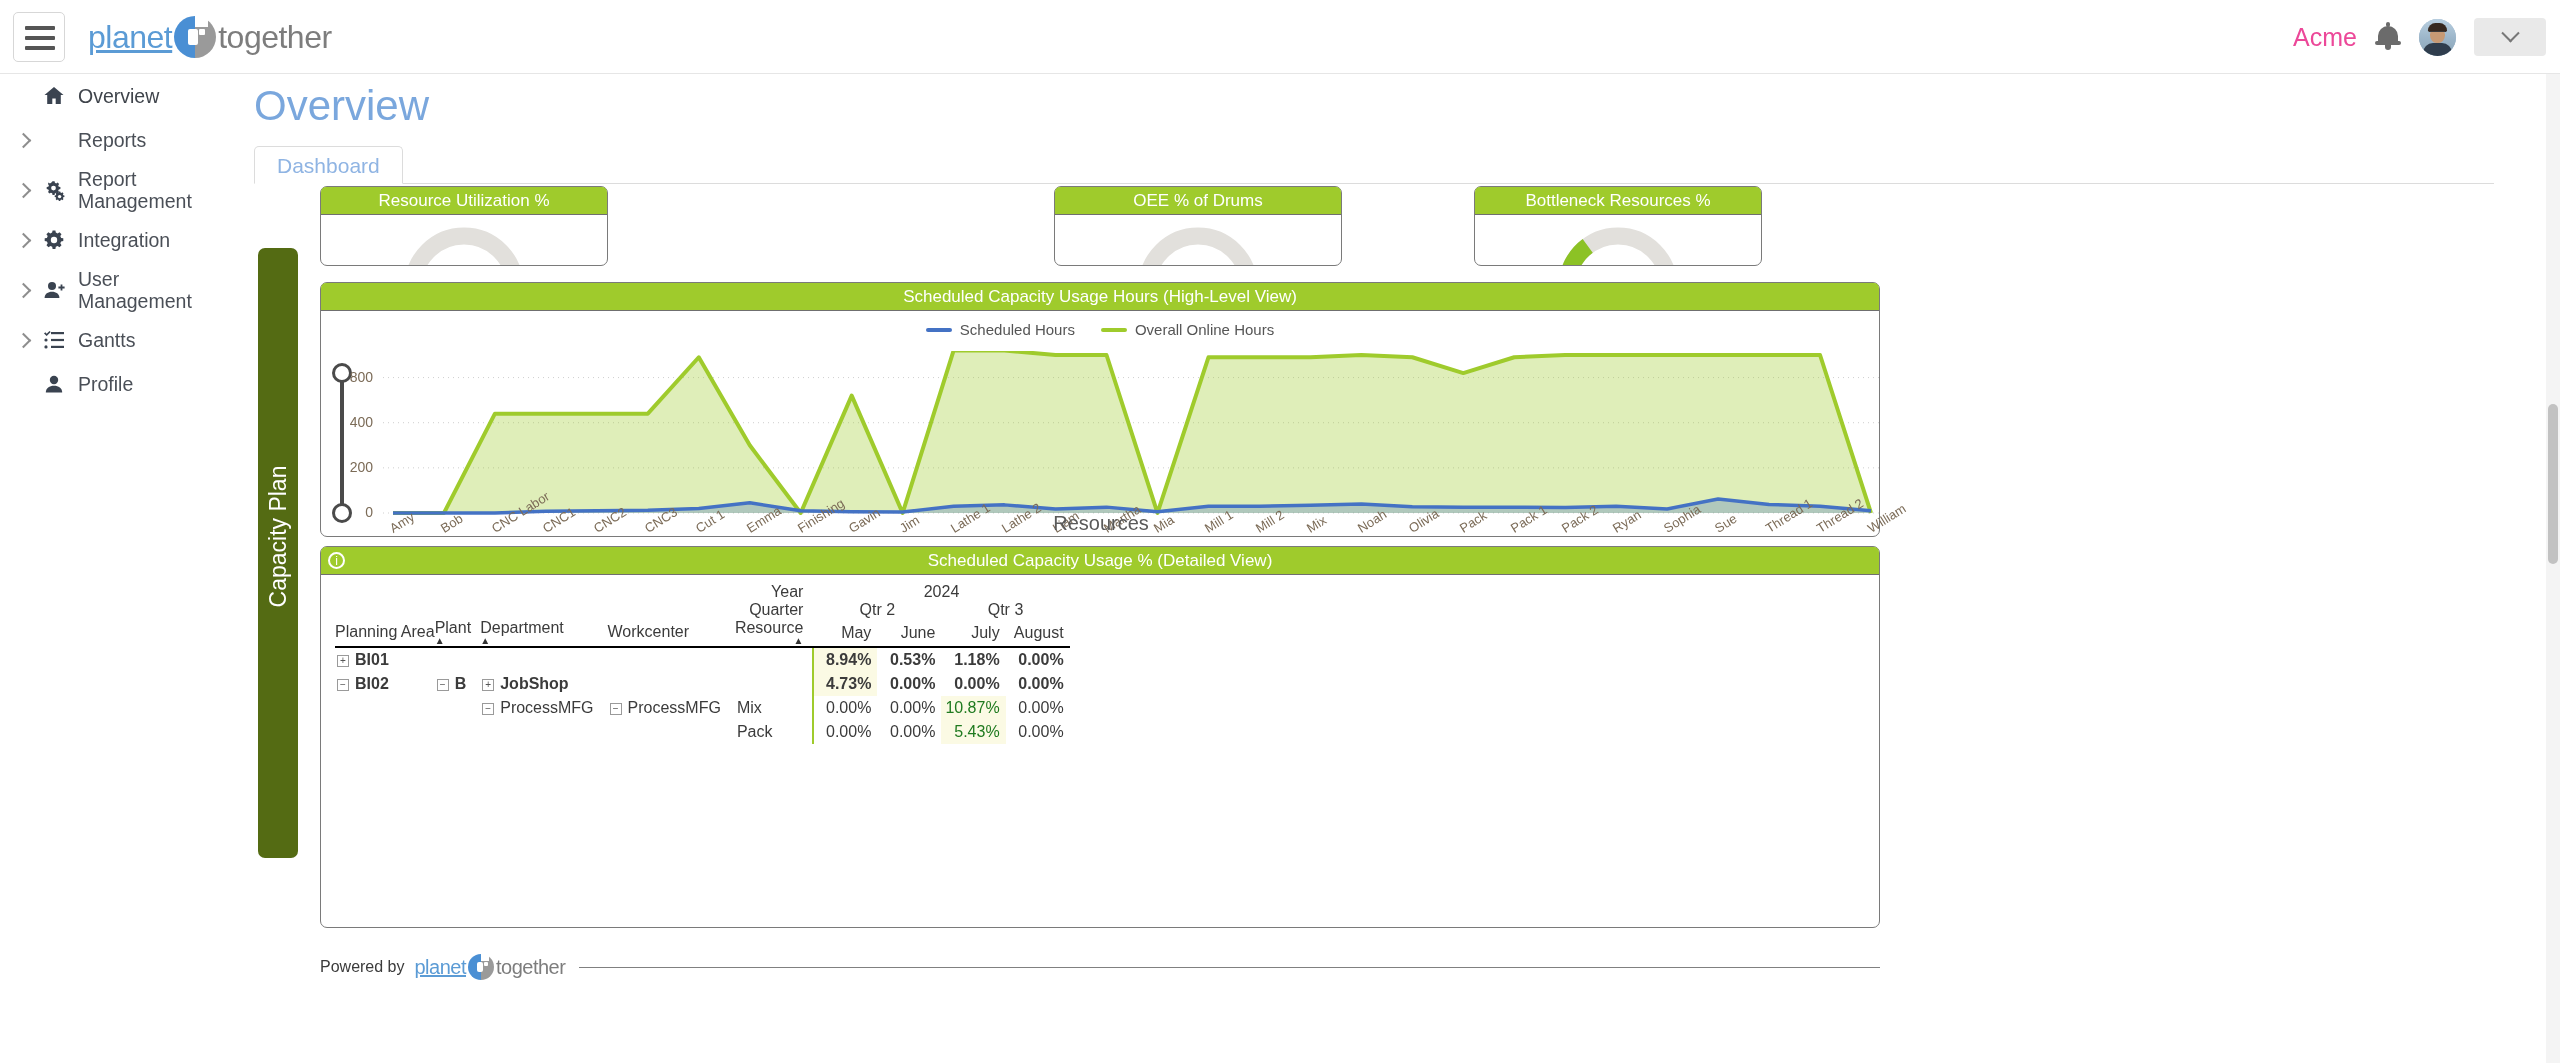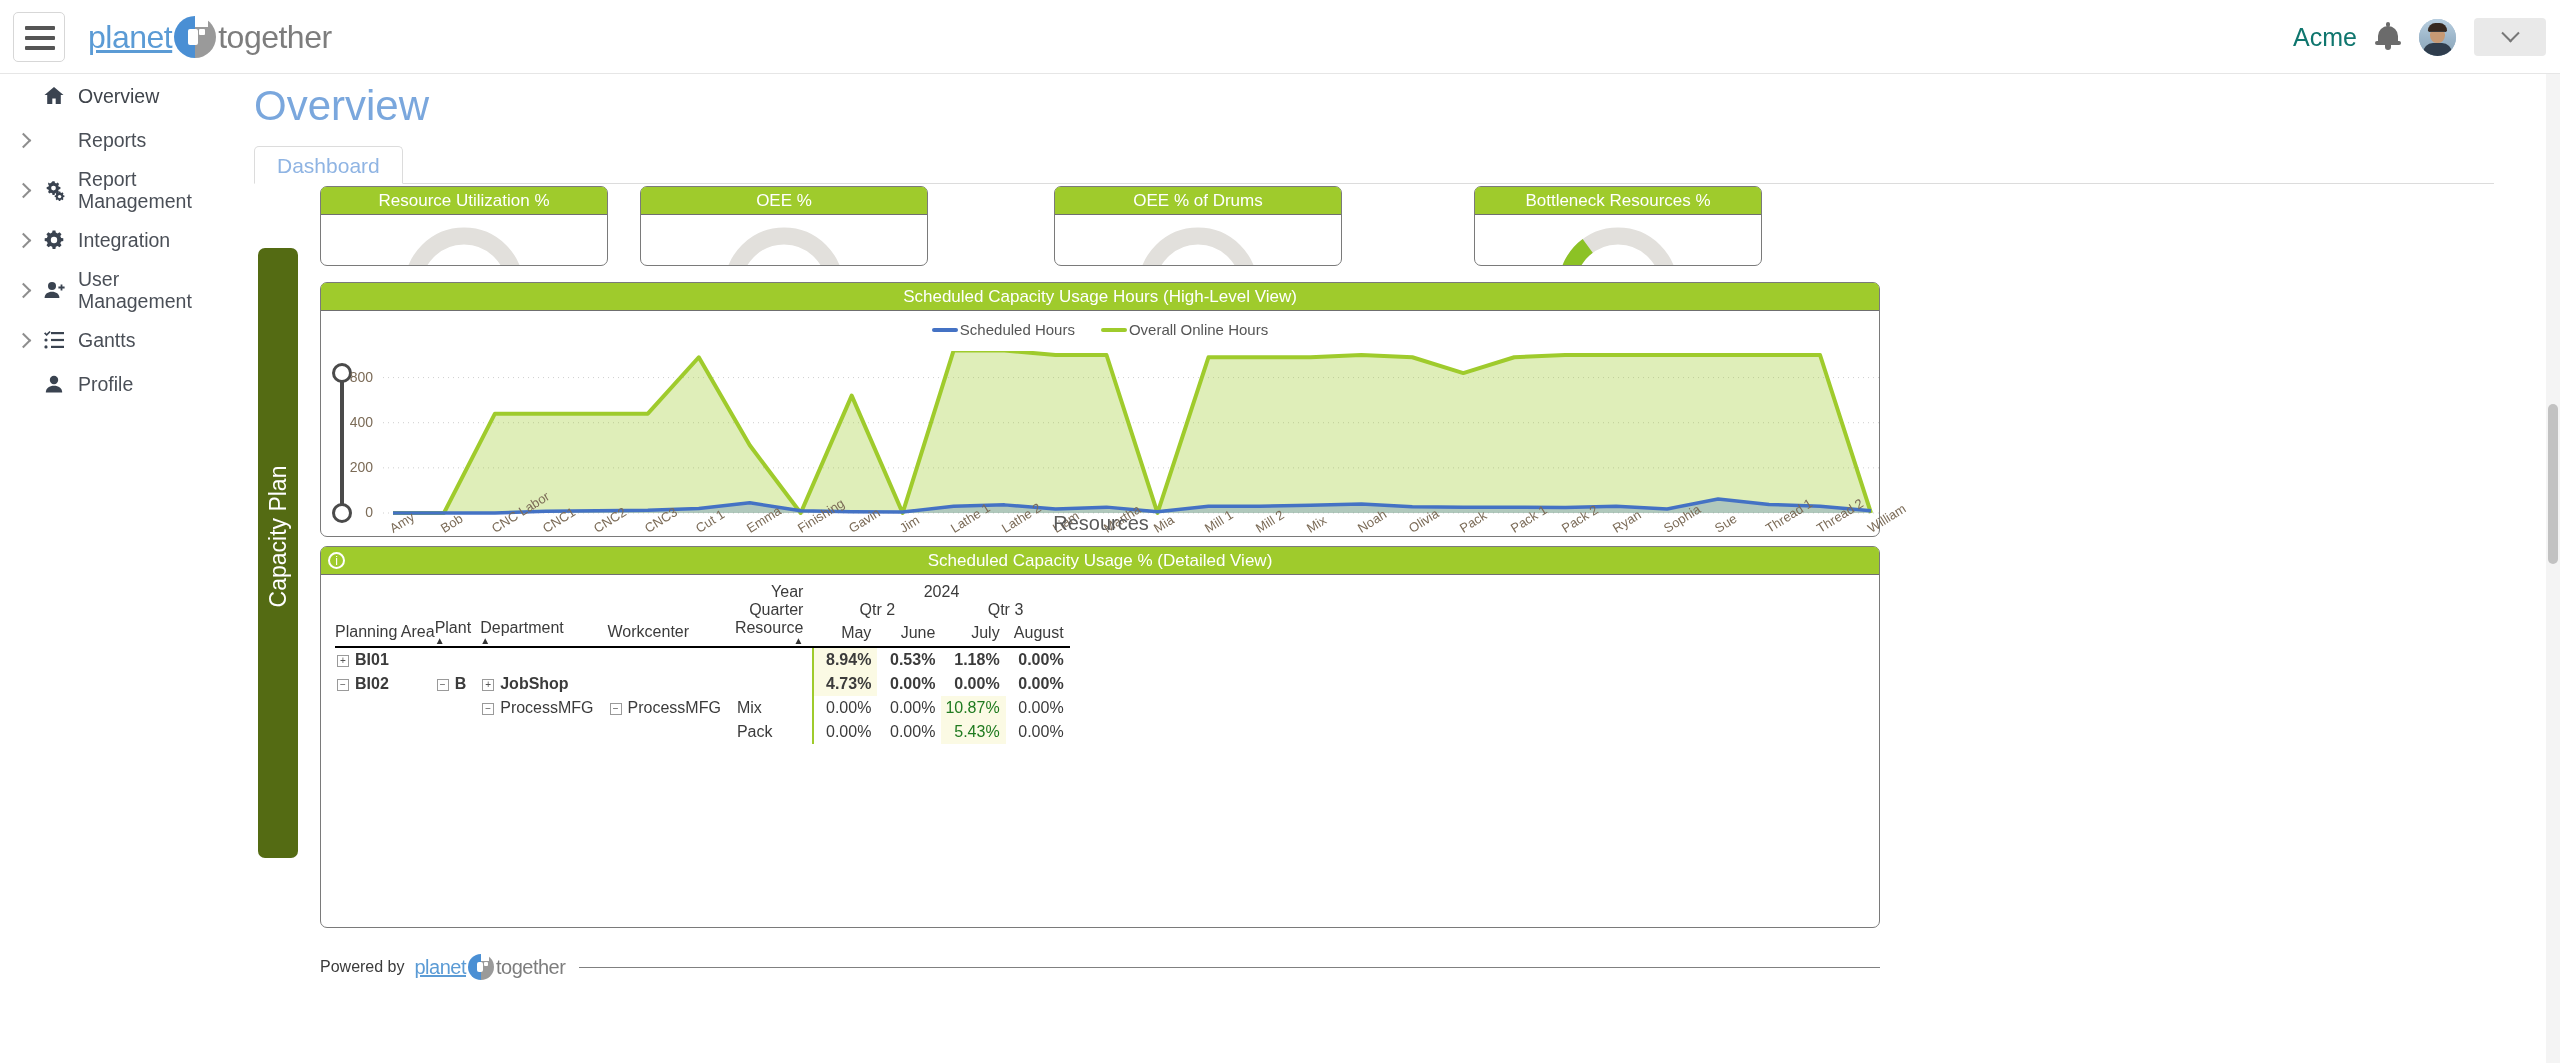--- a/index.html
+++ b/index.html
@@ -24,21 +24,21 @@
   .pt-mark .left { position:absolute; left:0; top:0; width:21px; height:42px;
     background:#4a8fd4; border-radius:21px 0 0 21px; }
   .pt-mark .right { position:absolute; left:21px; top:0; width:21px; height:42px;
     background:#9a9a9a; border-radius:0 21px 21px 0; }
   .pt-mark .notch { position:absolute; left:21px; top:0; width:13px; height:11px; background:#ffffff; }
   .pt-mark .sq { position:absolute; left:14px; top:13px; width:10px; height:16px; background:#ffffff; border-radius:2px;}
   .pt-mark .dot { position:absolute; left:25px; top:13px; width:6px; height:6px; background:#ffffff; border-radius:1px;}
 
   .top-right { position:absolute; right:14px; top:0; height:74px; display:flex;
     align-items:center; gap:18px; }
-  .acct-name { font-size:25px; color:#0f766e; cursor:pointer; }
+  .acct-name { font-size:25px; color:#ec4899; cursor:pointer; }
   .bell { width:26px; height:30px; position:relative; cursor:pointer; }
   .bell .body { position:absolute; left:3px; top:4px; width:20px; height:18px;
     background:#6b6b6b; border-radius:10px 10px 3px 3px; }
   .bell .rim { position:absolute; left:0px; top:19px; width:26px; height:4px;
     background:#6b6b6b; border-radius:2px; }
   .bell .clap { position:absolute; left:10px; top:23px; width:6px; height:5px;
     background:#6b6b6b; border-radius:0 0 4px 4px; }
   .bell .top { position:absolute; left:11px; top:0px; width:4px; height:5px;
     background:#6b6b6b; border-radius:2px; }
   .avatar { width:37px; height:37px; border-radius:50%; overflow:hidden; position:relative;
@@ -96,21 +96,21 @@
   .kpi { position:absolute; top:0; width:288px; height:80px; }
   .kpi .body { position:absolute; left:0; top:28px; right:0; bottom:0; overflow:hidden; }
   .gauge { position:absolute; left:50%; top:6px; transform:translateX(-50%); }
   .kpi-val { position:absolute; left:0; right:0; top:46px; text-align:center;
     font-size:25px; color:#5e6b73; }
 
   
   .chartpanel { position:absolute; left:62px; top:96px; width:1560px; height:255px; }
   .legend { position:absolute; left:0; right:0; top:38px; display:flex; justify-content:center;
     gap:26px; font-size:15px; color:#555; }
-  .legend .it { display:flex; align-items:center; gap:2px; }
+  .legend .it { display:flex; align-items:center; gap:8px; }
   .legend .sw { width:26px; height:4px; border-radius:2px; }
 
   .plot { position:absolute; left:0; top:62px; width:1560px; height:190px; }
   .yaxis-lbl { position:absolute; font-size:14px; color:#7b6b57; text-align:right; width:34px; }
   .slider { position:absolute; left:11px; top:18px; width:20px; height:160px; }
   .slider .track { position:absolute; left:8px; top:8px; width:4px; height:144px; background:#4a4a4a; }
   .slider .knob { position:absolute; left:0; width:20px; height:20px; border-radius:50%;
     border:3px solid #4a4a4a; background:#fff; cursor:pointer; }
   .xcat { position:absolute; font-size:13px; color:#7b6b57; white-space:nowrap;
     transform-origin:left top; transform:rotate(-32deg); }
@@ -291,30 +291,20 @@
       <div class="panel-head">Resource Utilization %</div>
       <div class="body">
         <svg class="gauge" width="130" height="68" viewBox="0 0 130 68">
           <path d="M14 66 A51 51 0 0 1 116 66" fill="none" stroke="#e2e0dc" stroke-width="17"></path>
           <path d="M14 66 A51 51 0 0 1 15.4 53.6" fill="none" stroke="#a61414" stroke-width="7"></path>
         </svg>
         <div class="kpi-val">1.61%</div>
       </div>
     </div>
 
-    <div class="panel kpi" style="left:382px">
-      <div class="panel-head">OEE %</div>
-      <div class="body">
-        <svg class="gauge" width="130" height="68" viewBox="0 0 130 68">
-          <path d="M14 66 A51 51 0 0 1 116 66" fill="none" stroke="#e2e0dc" stroke-width="17"></path>
-          <path d="M14 66 A51 51 0 0 1 15.4 53.6" fill="none" stroke="#a61414" stroke-width="7"></path>
-        </svg>
-        <div class="kpi-val">1.61%</div>
-      </div>
-    </div>
 
     <div class="panel kpi" style="left:796px">
       <div class="panel-head">OEE % of Drums</div>
       <div class="body">
         <svg class="gauge" width="130" height="68" viewBox="0 0 130 68">
           <path d="M14 66 A51 51 0 0 1 116 66" fill="none" stroke="#e2e0dc" stroke-width="17"></path>
           <path d="M14 66 A51 51 0 0 1 16.3 49.9" fill="none" stroke="#a61414" stroke-width="7"></path>
         </svg>
         <div class="kpi-val">2.20%</div>
       </div>

